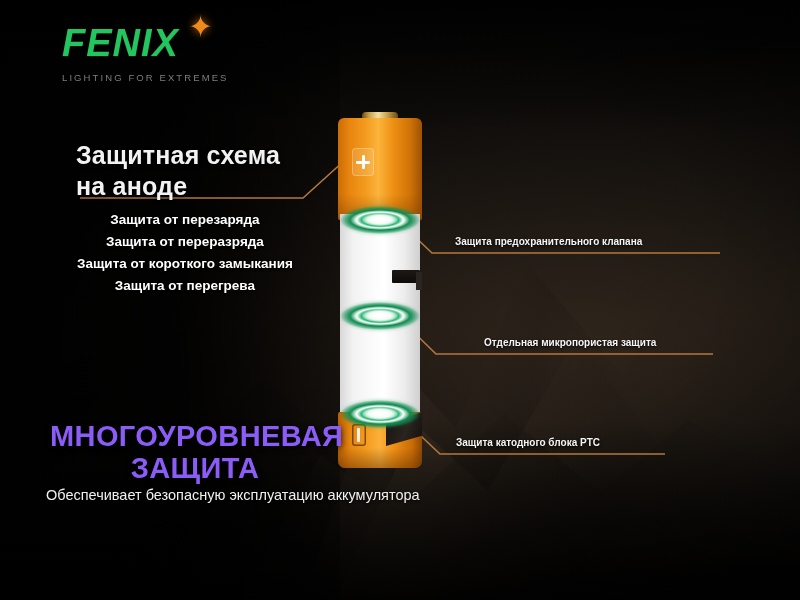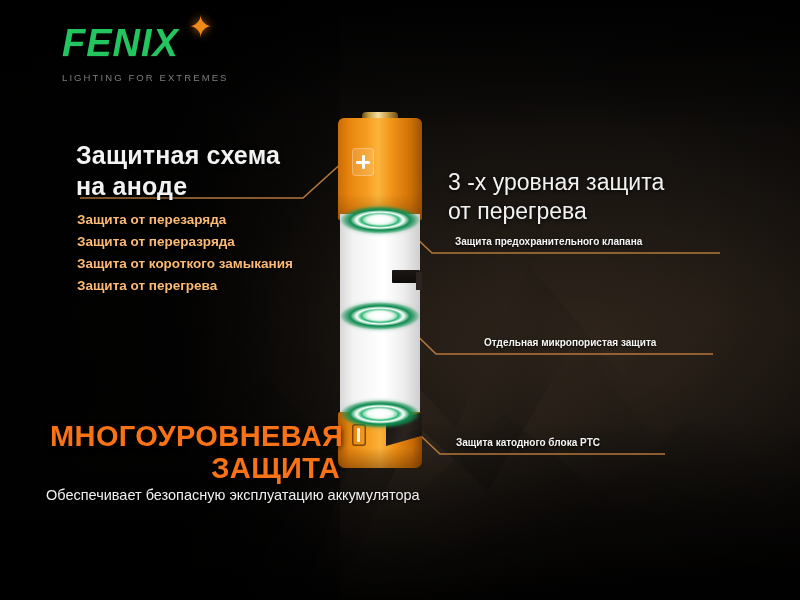--- a/index.html
+++ b/index.html
@@ -103,24 +103,25 @@
     font-weight: bold;
     color: #f2f2f2;
     line-height: 1.22;
     letter-spacing: .2px;
     text-shadow: 0 1px 4px rgba(0,0,0,.9);
   }
   .bullets {
     position: absolute;
     left: 77px; top: 209px;
     font-size: 13.5px;
-    color: #fdba74;
+    color: #ffffff;
     line-height: 1.62;
     font-weight: bold;
     text-shadow: 0 1px 3px rgba(0,0,0,.95);
+    text-align: center;
   }
   .bullets div { white-space: nowrap; }
 
   .headline-right {
     position: absolute;
     left: 448px; top: 168px;
     font-size: 23px;
     color: #f2f2f2;
     line-height: 1.24;
     text-shadow: 0 1px 4px rgba(0,0,0,.9);
@@ -135,24 +136,24 @@
     text-shadow: 0 1px 3px rgba(0,0,0,.95);
   }
   .c1 { left: 455px; top: 236px; }
   .c2 { left: 484px; top: 337px; }
   .c3 { left: 456px; top: 437px; }
 
   .big-title {
     position: absolute;
     left: 50px; top: 420px;
     width: 290px;
-    text-align: right;
+    text-align: center;
     font-size: 29px;
     font-weight: bold;
-    color: #f97316;
+    color: #8b5cf6;
     line-height: 1.12;
     letter-spacing: .4px;
     text-shadow: 0 2px 6px rgba(0,0,0,.9);
   }
   .sub-title {
     position: absolute;
     left: 46px; top: 487px;
     font-size: 14.5px;
     color: #f0f0f0;
     font-weight: normal;
@@ -360,24 +361,20 @@
     <div>Защитная схема</div>
     <div>на аноде</div>
   </div>
   <div class="bullets">
     <div>Защита от перезаряда</div>
     <div>Защита от переразряда</div>
     <div>Защита от короткого замыкания</div>
     <div>Защита от перегрева</div>
   </div>
 
-  <div class="headline-right">
-    <div>3 -х уровная защита</div>
-    <div>от перегрева</div>
-  </div>
   <div class="callout c1">Защита предохранительного клапана</div>
   <div class="callout c2">Отдельная микропористая защита</div>
   <div class="callout c3">Защита катодного блока PTC</div>
 
   <div class="big-title">
     <div>МНОГОУРОВНЕВАЯ</div>
     <div>ЗАЩИТА</div>
   </div>
   <div class="sub-title">Обеспечивает безопасную эксплуатацию аккумулятора</div>
 

